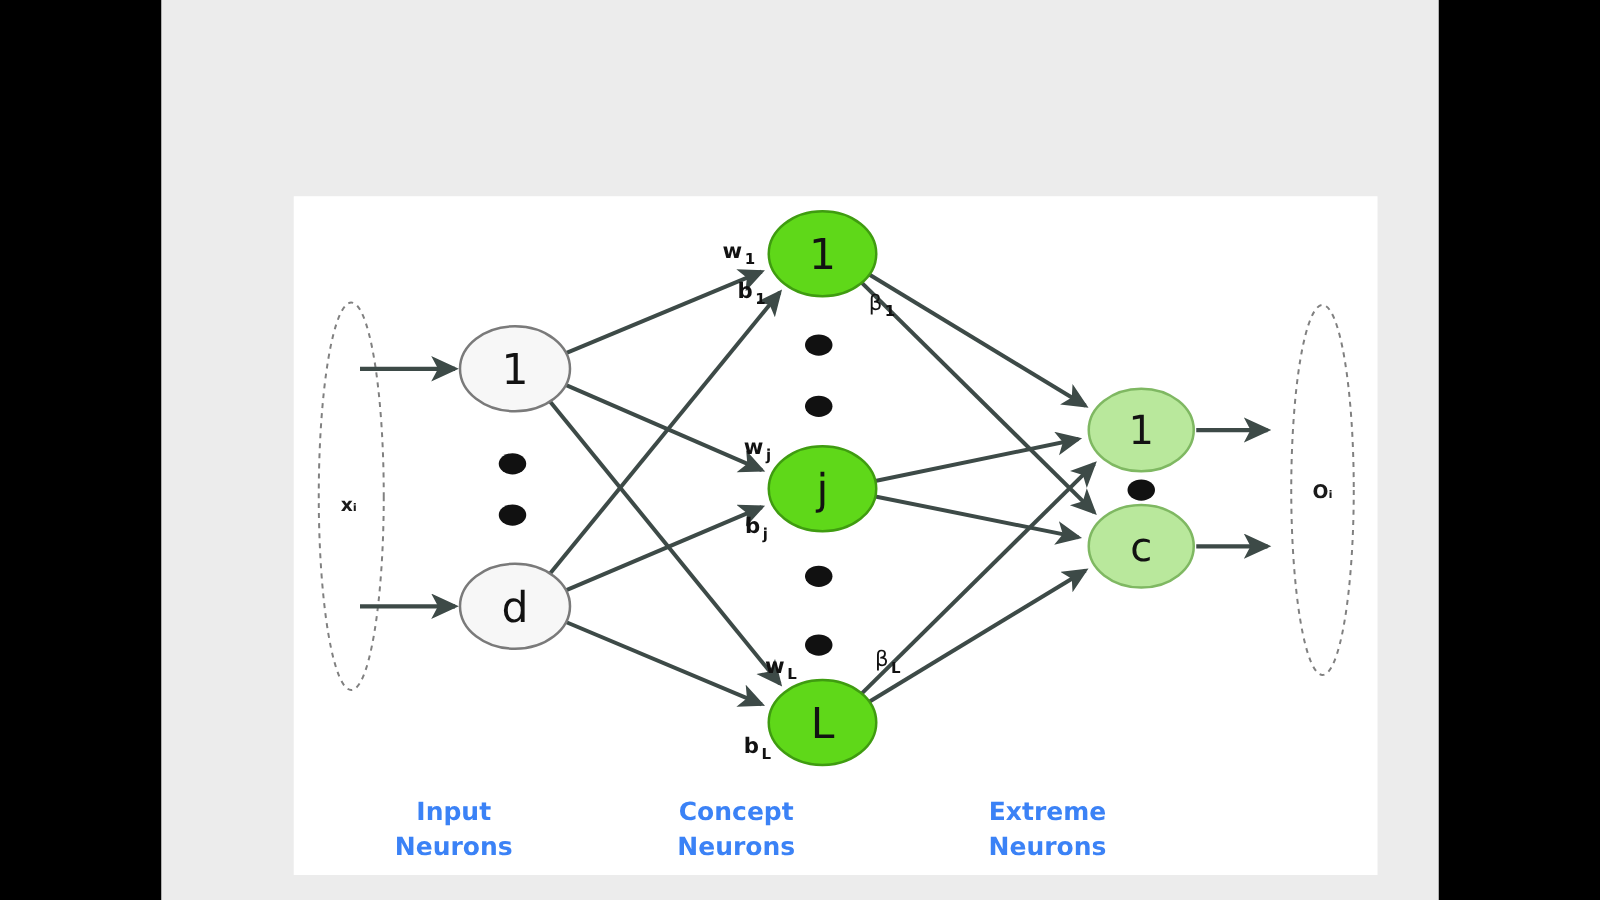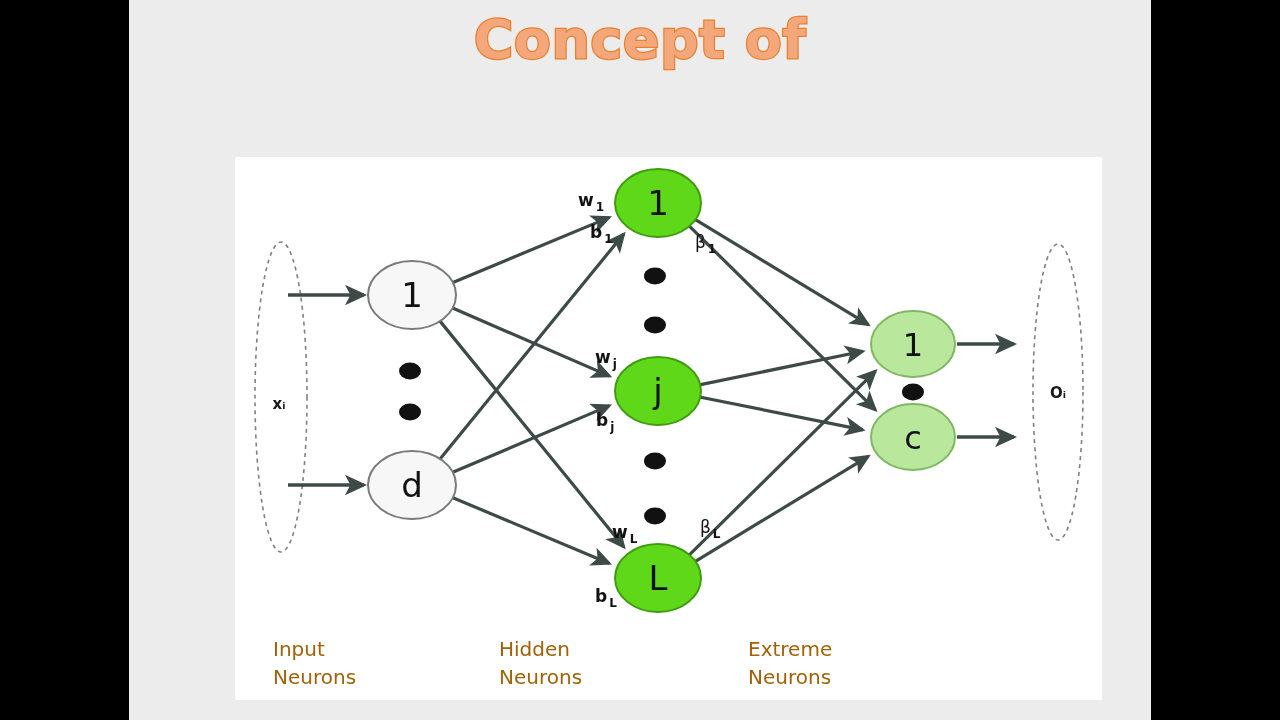--- a/index.html
+++ b/index.html
@@ -64,40 +64,40 @@
   }
 
   .svg-wrap {
     position: absolute;
     inset: 0;
   }
   svg { display: block; }
 
   .layer-label {
     position: absolute;
+    text-align: center;
     font-family: "DejaVu Sans", sans-serif;
     font-size: 20px;
     line-height: 28px;
-    font-weight: normal;
-    color: #a16207;
+    font-weight: bold;
+    color: #3b82f6;
     width: 180px;
   }
 </style>
 </head>
 <body>
 
 <div id="stage">
 
   <div class="bar-left"></div>
   <div class="bar-right"></div>
 
   <div class="slide">
 
     <div class="title">
-      <span class="line">Concept of</span>
     </div>
 
     <div class="panel">
       <div class="svg-wrap">
         <svg id="net" width="867" height="543" viewBox="0 0 867 543">
             <defs>
               <marker id="ah" markerWidth="7" markerHeight="7" refX="5.6" refY="3" orient="auto" markerUnits="strokeWidth">
                 <path d="M0,0 L6.5,3 L0,6 L1.6,3 Z" fill="#3d4a47"></path>
               </marker>
             </defs>
@@ -192,21 +192,21 @@
             </g>
           </svg>
       </div>
 
       <div class="layer-label" style="left: 38px; top: 478px;">
         <div>Input</div>
         <div>Neurons</div>
       </div>
 
       <div class="layer-label" style="left: 264px; top: 478px;">
-        <div>Hidden</div>
+        <div>Concept</div>
         <div>Neurons</div>
       </div>
 
       <div class="layer-label" style="left: 513px; top: 478px;">
         <div>Extreme</div>
         <div>Neurons</div>
       </div>
     </div>
 
   </div>

